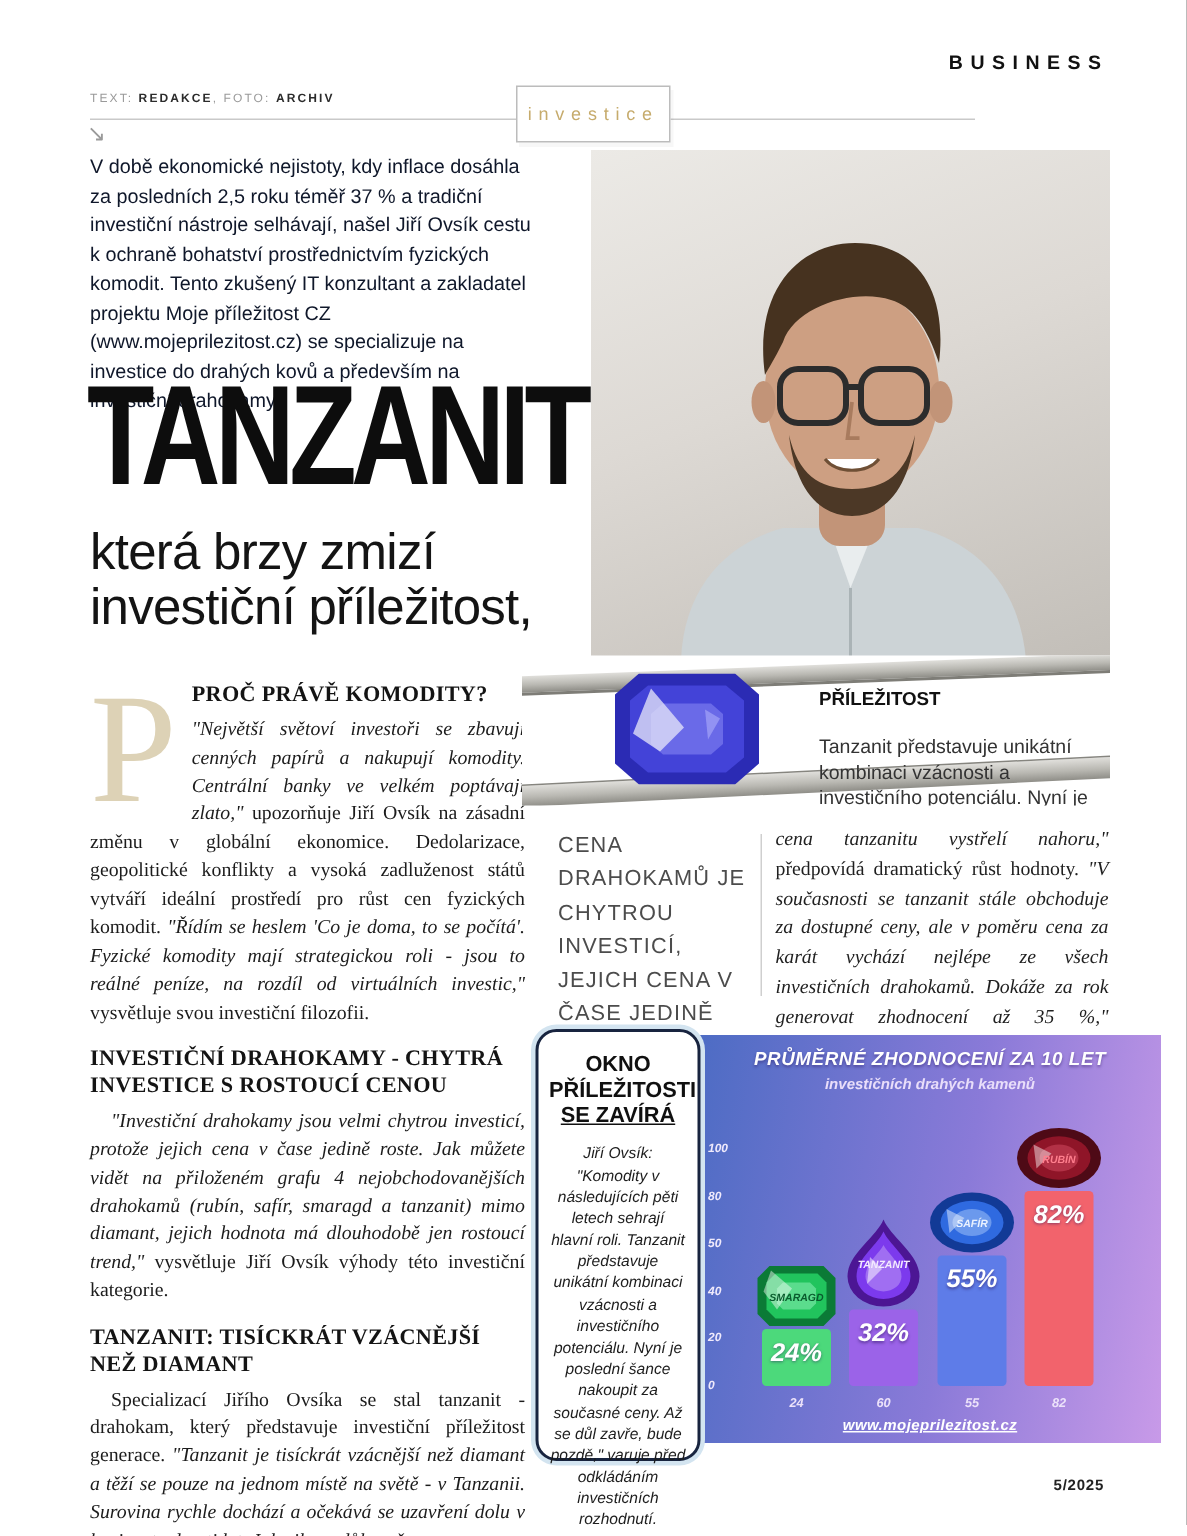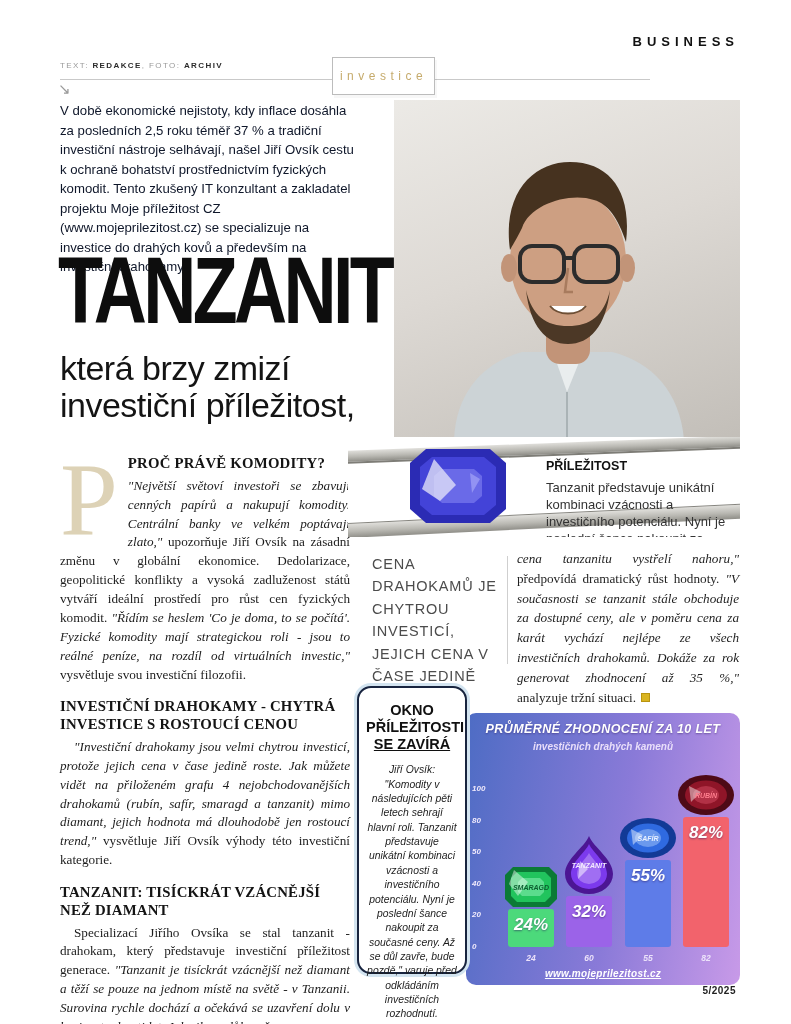--- a/index.html
+++ b/index.html
@@ -11,21 +11,21 @@
   }
   .abs { position:absolute; }
 
   
   .magazine-section { top:34px; right:52px; font-size:13px; font-weight:bold; letter-spacing:5px; color:#111; }
   .credit-line { top:61px; left:60px; font-size:8px; letter-spacing:1.4px; color:#9a9a9a; }
   .credit-line b { color:#2b2b2b; }
   .top-rule { top:79px; left:60px; width:590px; height:1px; background:#c9c9c9; }
   .corner-arrow { top:80px; left:58px; font-size:15px; color:#9a9a9a; }
   .category-tab {
-    top:57px; left:332px; width:103px; height:38px; background:#fff;
+    top:57px; left:344px; width:103px; height:38px; background:#fff;
     border:1px solid #bcbcbc; display:flex; align-items:center; justify-content:center;
     z-index:5; box-shadow:2px 3px 0 rgba(0,0,0,0.03);
   }
   .category-tab span { font-size:12px; letter-spacing:4.5px; color:#c6ab6c; }
 
   
   .portrait { top:100px; left:394px; width:346px; height:340px; overflow:hidden;
     background:linear-gradient(160deg,#eceae6 0%,#ddd9d4 45%,#c2beb8 100%); }
 
   
@@ -38,21 +38,21 @@
   }
   .headline-sub { top:350px; left:60px; font-size:34px; line-height:1.1; color:#141414; letter-spacing:-0.5px; }
 
   
   .tweezers-strip { top:437px; left:348px; width:392px; height:100px; background:#fff; overflow:hidden; z-index:4; }
   .tweezer-arm { position:absolute; left:-12px; width:430px;
     background:linear-gradient(#e0dfdb 0%,#b9b8b2 55%,#8f8e88 100%); }
   .tweezer-arm.top { top:6px; height:13px; transform:rotate(-2.2deg); border-bottom:2px solid #7e7d77; }
   .tweezer-arm.bottom { top:76px; height:15px; transform:rotate(-2.8deg); border-top:1px solid #86857f; }
   .strip-caption { position:absolute; left:198px; top:22px; width:182px; }
-  .strip-caption h4 { font-size:12.5px; font-weight:bold; color:#111; margin-bottom:7px; }
+  .strip-caption h4 { font-size:12.5px; font-weight:bold; color:#111; margin-bottom:17px; }
   .strip-caption p { font-size:13px; line-height:1.3; color:#333; }
 
   
   .pull-quote { top:553px; left:372px; width:132px; font-size:14.5px; line-height:1.55;
     letter-spacing:0.8px; color:#4c4c4c; }
   .col-divider { top:556px; left:507px; width:1px; height:108px; background:#cfcfcf; }
   .right-col { top:549px; left:517px; width:222px; font-family:"Liberation Serif", serif;
     font-size:13.2px; line-height:1.5; text-align:justify; color:#1f1f1f; }
   .end-mark { display:inline-block; width:9px; height:9px; background:#d9b420; margin-left:5px;
     border:1px solid #b99410; vertical-align:baseline; }
@@ -70,22 +70,22 @@
 
   
   .okno-box { top:686px; left:357px; width:110px; height:288px; background:#fff;
     border:2px solid #18243f; border-radius:14px; box-shadow:0 0 0 3px #d3e4f0; z-index:3;
     padding:14px 7px; text-align:center; }
   .okno-box .t { font-size:14.5px; font-weight:bold; color:#101010; line-height:1.18; }
   .okno-box .t .u { text-decoration:underline; }
   .okno-box .body { margin-top:10px; font-size:10.4px; font-style:italic; line-height:1.38; color:#1d1d1d; }
 
   
-  .chart { top:690px; left:466px; width:274px; height:272px; border-radius:10px; overflow:hidden;
-    background:linear-gradient(100deg,#4d6cc4 0%,#8a7ad8 55%,#c89ae8 100%); z-index:2;margin-top:23px; }
+  .chart { top:690px; left:466px; width:308px; height:272px; border-radius:0; overflow:hidden;
+    background:linear-gradient(100deg,#4d6cc4 0%,#8a7ad8 55%,#c89ae8 100%); z-index:2; }
   .chart-title { position:absolute; top:9px; width:100%; text-align:center; font-size:12.5px;
     font-weight:bold; font-style:italic; color:#fff; letter-spacing:0.4px;
     text-shadow:0 1px 2px rgba(40,20,90,0.45); }
   .chart-subtitle { position:absolute; top:28px; width:100%; text-align:center; font-size:10px;
     font-weight:bold; font-style:italic; color:#e9defa; }
   .ytick { position:absolute; left:6px; width:26px; text-align:left; font-size:8px; font-weight:bold;
     font-style:italic; color:#f0eafc; }
   .bar { position:absolute; border-radius:3px; }
   .bar-label { position:absolute; text-align:center; font-size:17px; font-weight:bold; font-style:italic;
     color:#fff; text-shadow:0 1px 2px rgba(40,20,90,0.5); }

